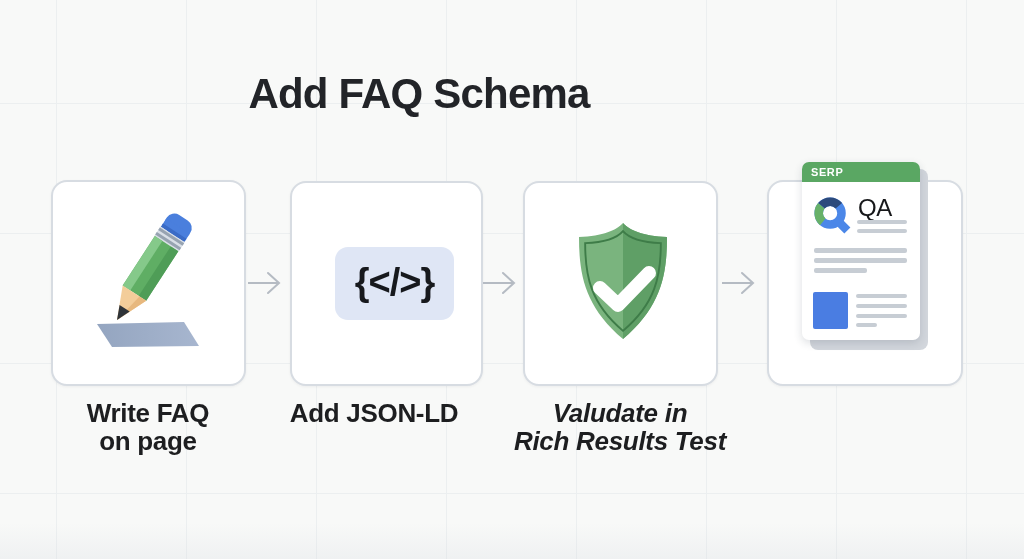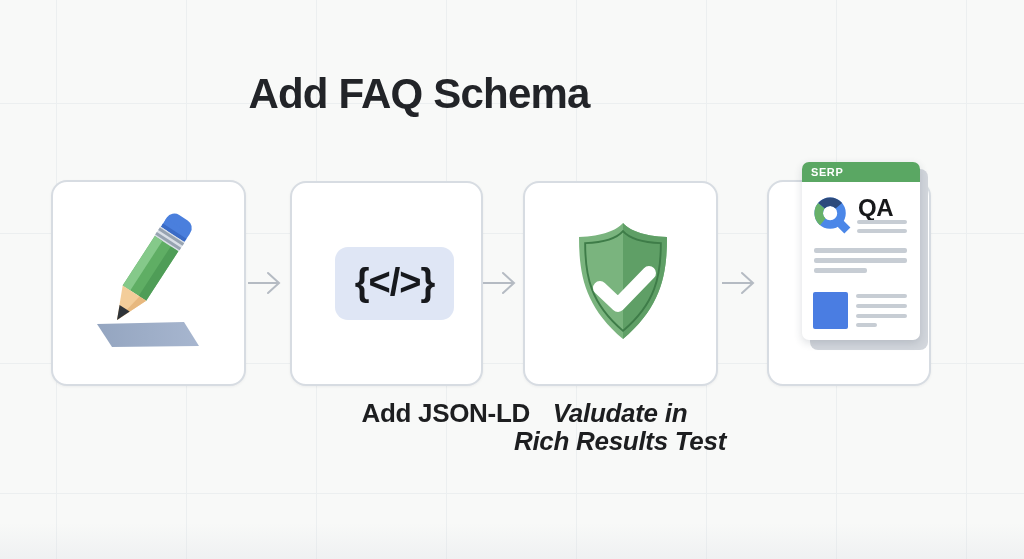--- a/index.html
+++ b/index.html
@@ -28,31 +28,31 @@
   }
 
   .card{
     position:absolute; background:#ffffff;
     border:2px solid #d7dce2; border-radius:16px;
     box-shadow:0 1px 3px rgba(16,24,40,0.05);
   }
   .card1{ left:51px;  top:180px; width:195px; height:206px; }
   .card2{ left:290px; top:181px; width:193px; height:205px; }
   .card3{ left:523px; top:181px; width:195px; height:205px; }
-  .card4{ left:767px; top:180px; width:164px; height:206px;padding-left:28px; }
+  .card4{ left:767px; top:180px; width:196px; height:206px;padding-left:28px; }
 
   .arrow{ position:absolute; top:268px; }
   .arrow1{ left:246px; } .arrow2{ left:481px; } .arrow3{ left:720px; }
 
   .step-label{
     position:absolute; top:399px; width:260px; text-align:center;
     font-size:26px; line-height:28px; font-weight:700; letter-spacing:-0.3px;
     color:#1d1e20; white-space:pre-line;
   }
-  .label1{ left:18px; }  .label2{ left:270px;text-align:right; }
+  .label1{ left:18px; }  .label2{ left:244px; }
   .label3{ left:490px;font-style:italic; } .label4{ left:735px; }
 
   .icon-svg{ position:absolute; left:0; top:0; }
 
   
   .code-chip{
     position:absolute; left:43px; top:64px; width:119px; height:73px;
     background:#dfe6f5; border-radius:13px;
     display:flex; align-items:center; justify-content:center;
   }
@@ -73,21 +73,21 @@
   }
   .serp-bar{
     position:absolute; left:0; top:0; width:118px; height:20px;
     background:#5aa763; border-radius:7px 7px 0 0;
     color:#ffffff; font-size:11px; font-weight:700; letter-spacing:0.6px;
     padding:4px 0 0 9px;
   }
   .q-logo{ position:absolute; left:11px; top:34px; }
   .qa-heading{
     position:absolute; left:56px; top:33px; font-size:24px; line-height:26px;
-    font-weight:700; color:#17181a; letter-spacing:-0.5px;
+    font-weight:400; color:#17181a; letter-spacing:-0.5px;
   }
   .doc-line{ position:absolute; height:4px; border-radius:2px; background:#c7cdd4; }
   .line-a1{ left:55px; top:58px;  width:50px; }
   .line-a2{ left:55px; top:67px;  width:50px; }
   .line-b1{ left:12px; top:86px;  width:93px; height:5px; }
   .line-b2{ left:12px; top:96px;  width:93px; height:5px; }
   .line-b3{ left:12px; top:106px; width:53px; height:5px; }
   .blue-square{
     position:absolute; left:11px; top:130px; width:35px; height:37px;
     background:#4a7de2; border-radius:2px;
@@ -184,17 +184,19 @@
   </svg>
   <svg class="arrow arrow2" width="44" height="30" viewBox="0 0 44 30" aria-hidden="true">
     <line x1="2" y1="15" x2="32" y2="15" stroke="#b5bbc3" stroke-width="2"></line>
     <polyline points="22,5 33,15 22,25" fill="none" stroke="#b5bbc3" stroke-width="2" stroke-linecap="round"></polyline>
   </svg>
   <svg class="arrow arrow3" width="44" height="30" viewBox="0 0 44 30" aria-hidden="true">
     <line x1="2" y1="15" x2="32" y2="15" stroke="#b5bbc3" stroke-width="2"></line>
     <polyline points="22,5 33,15 22,25" fill="none" stroke="#b5bbc3" stroke-width="2" stroke-linecap="round"></polyline>
   </svg>
 
+  <div class="step-label label1">Write FAQ
+on page</div>
   <div class="step-label label2">Add JSON-LD</div>
   <div class="step-label label3">Valudate in
 Rich Results Test</div>
 
 </div>
 
 </body></html>

